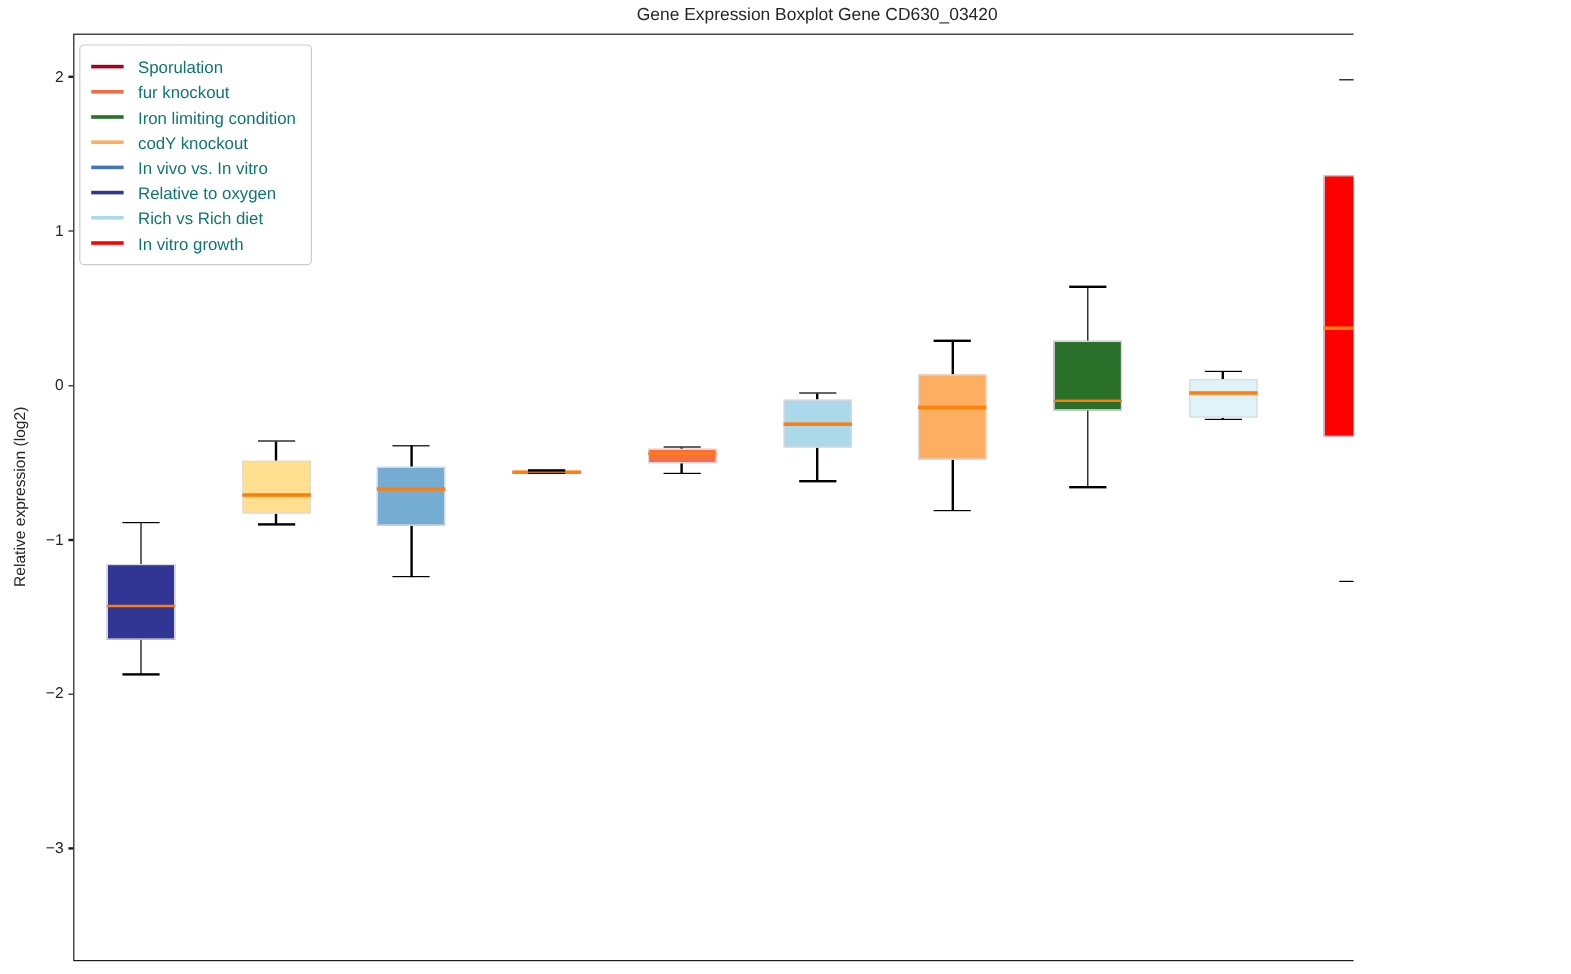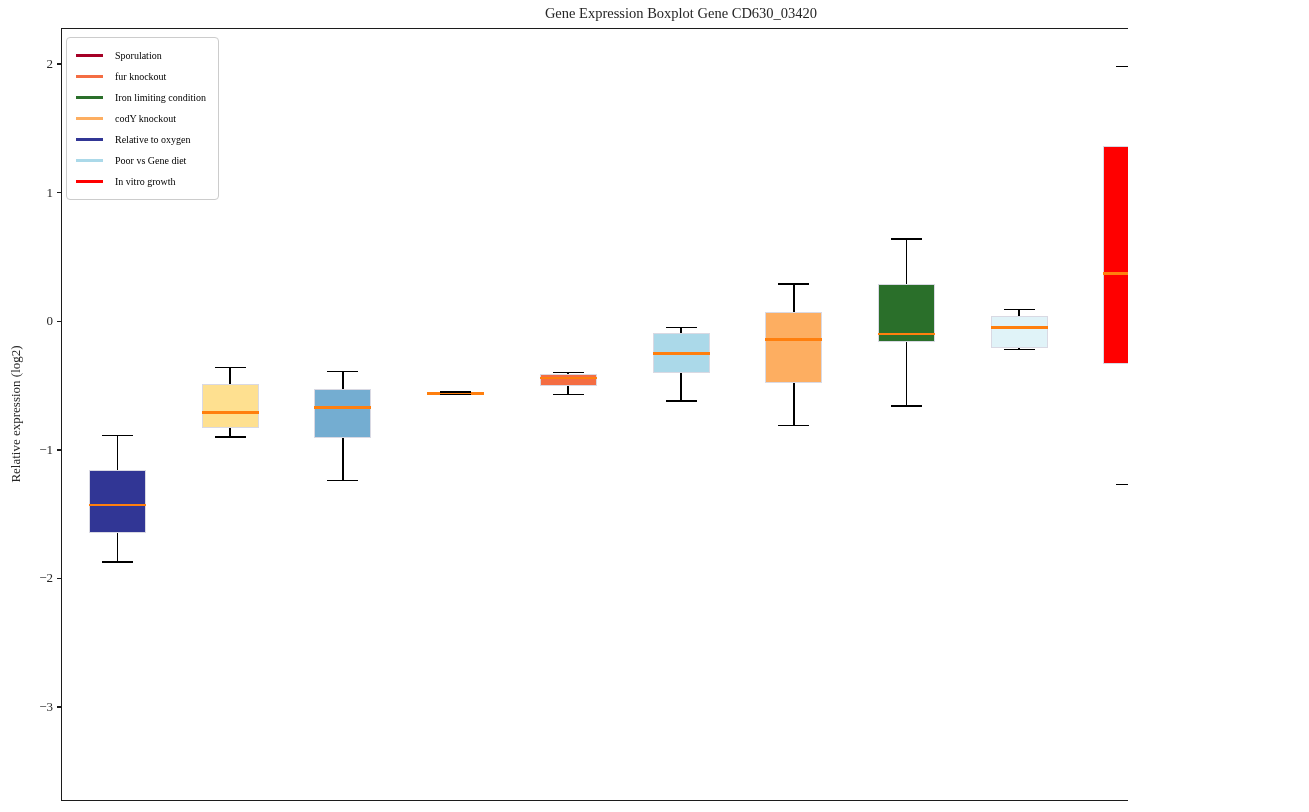--- a/index.html
+++ b/index.html
@@ -1,20 +1,20 @@
 <!DOCTYPE html>
 <html><head>
 <meta charset="utf-8">
 <style>
   html,body{margin:0;padding:0;background:#ffffff;}
   #figure{
     position:relative;
     width:1128px;height:812px;
     background:#ffffff;
-    font-family:Liberation Serif, serif;
+    font-family:Liberation Sans, sans-serif;
     overflow:hidden;
   }
   #plot-area{
     position:absolute;
     left:61px;top:28px;width:1240px;height:773px;
     border:1px solid #1c1c1c;
     box-sizing:border-box;
     background:#ffffff;
   }
   #chart-title{
@@ -54,21 +54,21 @@
   .legend-entry{
     display:flex;align-items:center;
     height:21px;
   }
   .legend-swatch{
     width:27px;height:2.6px;
     margin:0 12px 0 2px;
     flex:0 0 auto;
   }
   .legend-label{
-    font-size:10px;color:#000000;
+    font-size:14px;color:#0f766e;
     white-space:nowrap;
   }
 </style>
 </head>
 <body>
 
 <div id="figure">
   <div id="chart-title">Gene Expression Boxplot Gene CD630_03420</div>
   <div id="y-axis-label">Relative expression (log2)</div>
   <div id="plot-area"></div>
@@ -187,25 +187,29 @@
       </div>
       <div class="legend-entry">
         <div class="legend-swatch" style="background: rgb(42, 111, 42);"></div>
         <div class="legend-label">Iron limiting condition</div>
       </div>
       <div class="legend-entry">
         <div class="legend-swatch" style="background: rgb(253, 174, 97);"></div>
         <div class="legend-label">codY knockout</div>
       </div>
       <div class="legend-entry">
+        <div class="legend-swatch" style="background: rgb(69, 117, 180);"></div>
+        <div class="legend-label">In vivo vs. In vitro</div>
+      </div>
+      <div class="legend-entry">
         <div class="legend-swatch" style="background: rgb(49, 54, 149);"></div>
         <div class="legend-label">Relative to oxygen</div>
       </div>
       <div class="legend-entry">
         <div class="legend-swatch" style="background: rgb(171, 217, 233);"></div>
-        <div class="legend-label">Poor vs Gene diet</div>
+        <div class="legend-label">Rich vs Rich diet</div>
       </div>
       <div class="legend-entry">
         <div class="legend-swatch" style="background: rgb(255, 0, 0);"></div>
         <div class="legend-label">In vitro growth</div>
       </div>
     </div>
 </div>
 
 </body></html>

